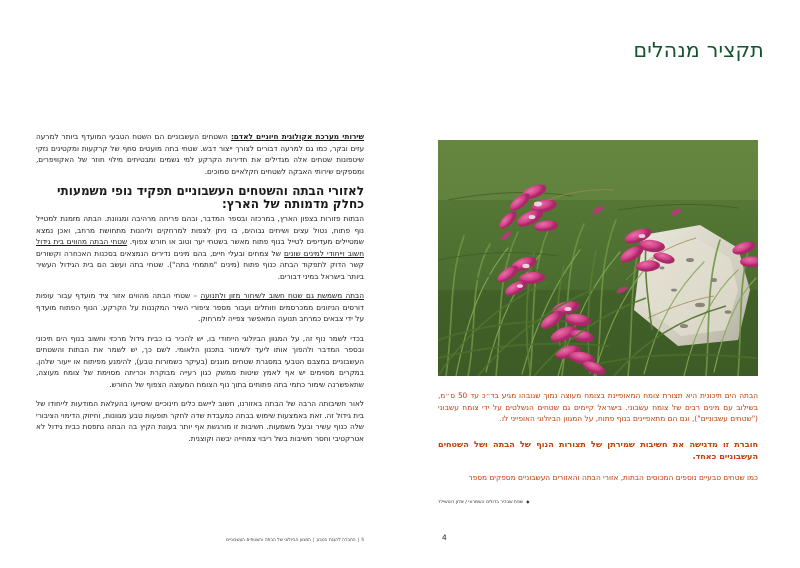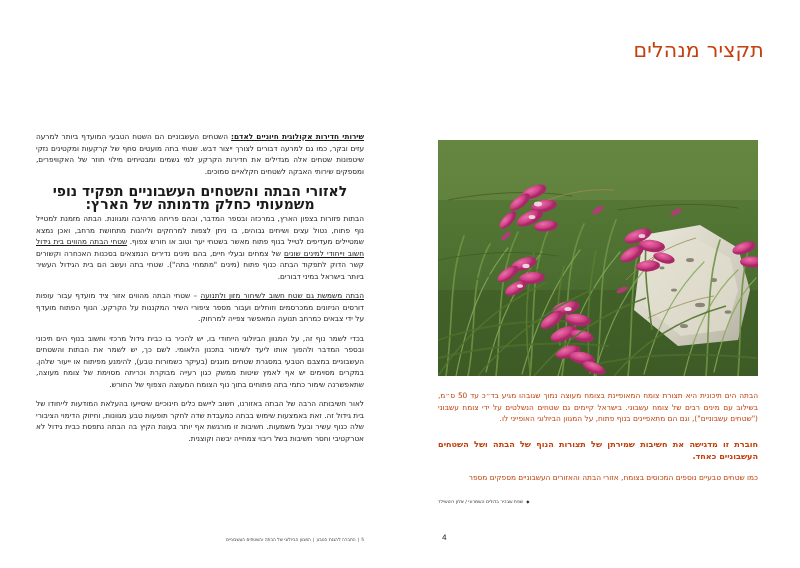--- a/index.html
+++ b/index.html
@@ -29,21 +29,21 @@
   .page-right { left: 400px; width: 400px; }
 
   
   .doc-title {
     position: absolute;
     top: 38px;
     right: 36px;
     font-size: 20.5px;
     font-weight: 400;
     letter-spacing: 0.2px;
-    color: #c2410c;
+    color: #14532d;
     direction: rtl;
     white-space: nowrap;
   }
 
   
   .photo-frame {
     position: absolute;
     left: 38px;
     top: 140px;
     width: 320px;
@@ -113,23 +113,23 @@
     margin: 0 0 8px 0;
     font-size: 7.3px;
     line-height: 11.5px;
     text-align: justify;
   }
   .lp-body p.spaced {
     margin-top: 6px;
   }
   .lp-body p.headline {
     font-weight: bold;
-    font-size: 14px;
+    font-size: 12px;
     line-height: 12.6px;
-    text-align: center;
+    text-align: right;
     margin-top: 4px;
     margin-bottom: 3px;
   }
   .u { text-decoration: underline; }
   .b { font-weight: bold; }
 
   .footer-left {
     position: absolute;
     right: 36px;
     bottom: 24px;
@@ -323,34 +323,34 @@
           <path d="M40 236 C 74 194, 116 166, 158 148"></path>
           <path d="M96 236 C 128 198, 168 172, 208 158"></path>
           <path d="M176 236 C 206 200, 246 178, 288 166"></path>
         </g>
       </svg>
     </div>
 
     <div class="rp-body">
       <p>הבתה הים תיכונית היא תצורת צומח המאופיינת בצומח מעוצה נמוך שגובהו מגיע בד״כ עד 50 ס״מ, בשילוב עם מינים רבים של צומח עשבוני. בישראל קיימים גם שטחים הנשלטים על ידי צומח עשבוני ("שטחים עשבוניים"), וגם הם מתאפיינים בנוף פתוח, על המגוון הביולוגי האופייני לו.</p>
       <p class="lead-bold">חוברת זו מדגישה את חשיבות שמירתן של תצורות הנוף של הבתה ושל השטחים העשבוניים כאחד.</p>
-      <p>כמו שטחים טבעיים נוספים המכוסים בצומח, אזורי הבתה והאזורים העשבוניים מספקים מספר</p>
+      <p>כמו שטחים טבעיים נוספים המכוסים הבתות, אזורי הבתה והאזורים העשבוניים מספקים מספר</p>
     </div>
 
     <div class="photo-caption">
       <span class="caption-mark">◆</span><span>שפת שבכיר בדולים השמרוני / אלון רוטשילד</span>
     </div>
 
     <div class="folio-right">4</div>
   </div>
 
   <div class="page-half page-left">
     <div class="lp-body">
 
-      <p><span class="u b">שירותי חדירות אקולוגית חיוניים לאדם:</span><span> השטחים העשבוניים הם השטח הטבעי המועדף ביותר למרעה עזים ובקר, כמו גם למרעה דבורים לצורך ייצור דבש. שטחי בתה מועטים סחף של קרקעות ומקטינים נזקי שיטפונות שטחים אלה מגדילים את חדירות הקרקע למי גשמים ומבטיחים מילוי חוזר של האקוויפרים, ומספקים שירותי האבקה לשטחים חקלאיים סמוכים.</span></p>
+      <p><span class="u b">שירותי מערכת אקולוגית חיוניים לאדם:</span><span> השטחים העשבוניים הם השטח הטבעי המועדף ביותר למרעה עזים ובקר, כמו גם למרעה דבורים לצורך ייצור דבש. שטחי בתה מועטים סחף של קרקעות ומקטינים נזקי שיטפונות שטחים אלה מגדילים את חדירות הקרקע למי גשמים ומבטיחים מילוי חוזר של האקוויפרים, ומספקים שירותי האבקה לשטחים חקלאיים סמוכים.</span></p>
 
       <p class="headline">לאזורי הבתה והשטחים העשבוניים תפקיד נופי משמעותי כחלק מדמותה של הארץ:</p>
 
       <p><span>הבתות פזורות בצפון הארץ, במרכזה ובספר המדבר, ובהם פריחה מרהיבה ומגוונת. הבתה מזמנת למטייל נוף פתוח, נטול עצים ושיחים גבוהים, בו ניתן לצפות למרחקים וליהנות מתחושת מרחב, ואכן נמצא שמטיילים מעדיפים לטייל בנוף פתוח מאשר בשטחי יער וטוב או חורש צפוף. </span><span class="u">שטחי הבתה מהווים בית גידול חשוב וייחודי למינים שונים</span><span> של צמחים ובעלי חיים, בהם מינים נדירים הנמצאים בסכנות האכחרה וקשורים קשר הדוק לתפקוד הבתה כנוף פתוח (מינים "מתמחי בתה"). שטחי בתה ועשב הם בית הגידול העשיר ביותר בישראל במיני דבורים.</span></p>
 
       <p class="spaced"><span class="u">הבתה משמשת גם שטח חשוב לשיחור מזון ולתנועה</span><span> – שטחי הבתה מהווים אזור ציד מועדף עבור עופות דורסים הניזונים ממכרסמים וזוחלים ועבור מספר ציפורי השיר המקננות על הקרקע. הנוף הפתוח מועדף על ידי צבאים כמרחב תנועה המאפשר צפייה למרחוק.</span></p>
 
 
       <p class="spaced">בכדי לשמר נוף זה, על המגוון הביולוגי הייחודי בו, יש להכיר בו כבית גידול מרכזי וחשוב בנוף הים תיכוני ובספר המדבר ולהפוך אותו ליעד לשימור בתכנון הלאומי. לשם כך, יש לשמר את הבתות והשטחים העשבוניים במצבם הטבעי במסגרת שטחים מוגנים (בעיקר כשמורות טבע), להימנע מפיתוח או ייעור שלהן. במקרים מסוימים יש אף לאמץ שיטות ממשק כגון רעייה מבוקרת וכריתה מסוימת של צומח מעוצה, שתאפשרנה שימור כתמי בתה פתוחים בתוך נוף הצומח המעוצה הצפוף של החורש.</p>
 

